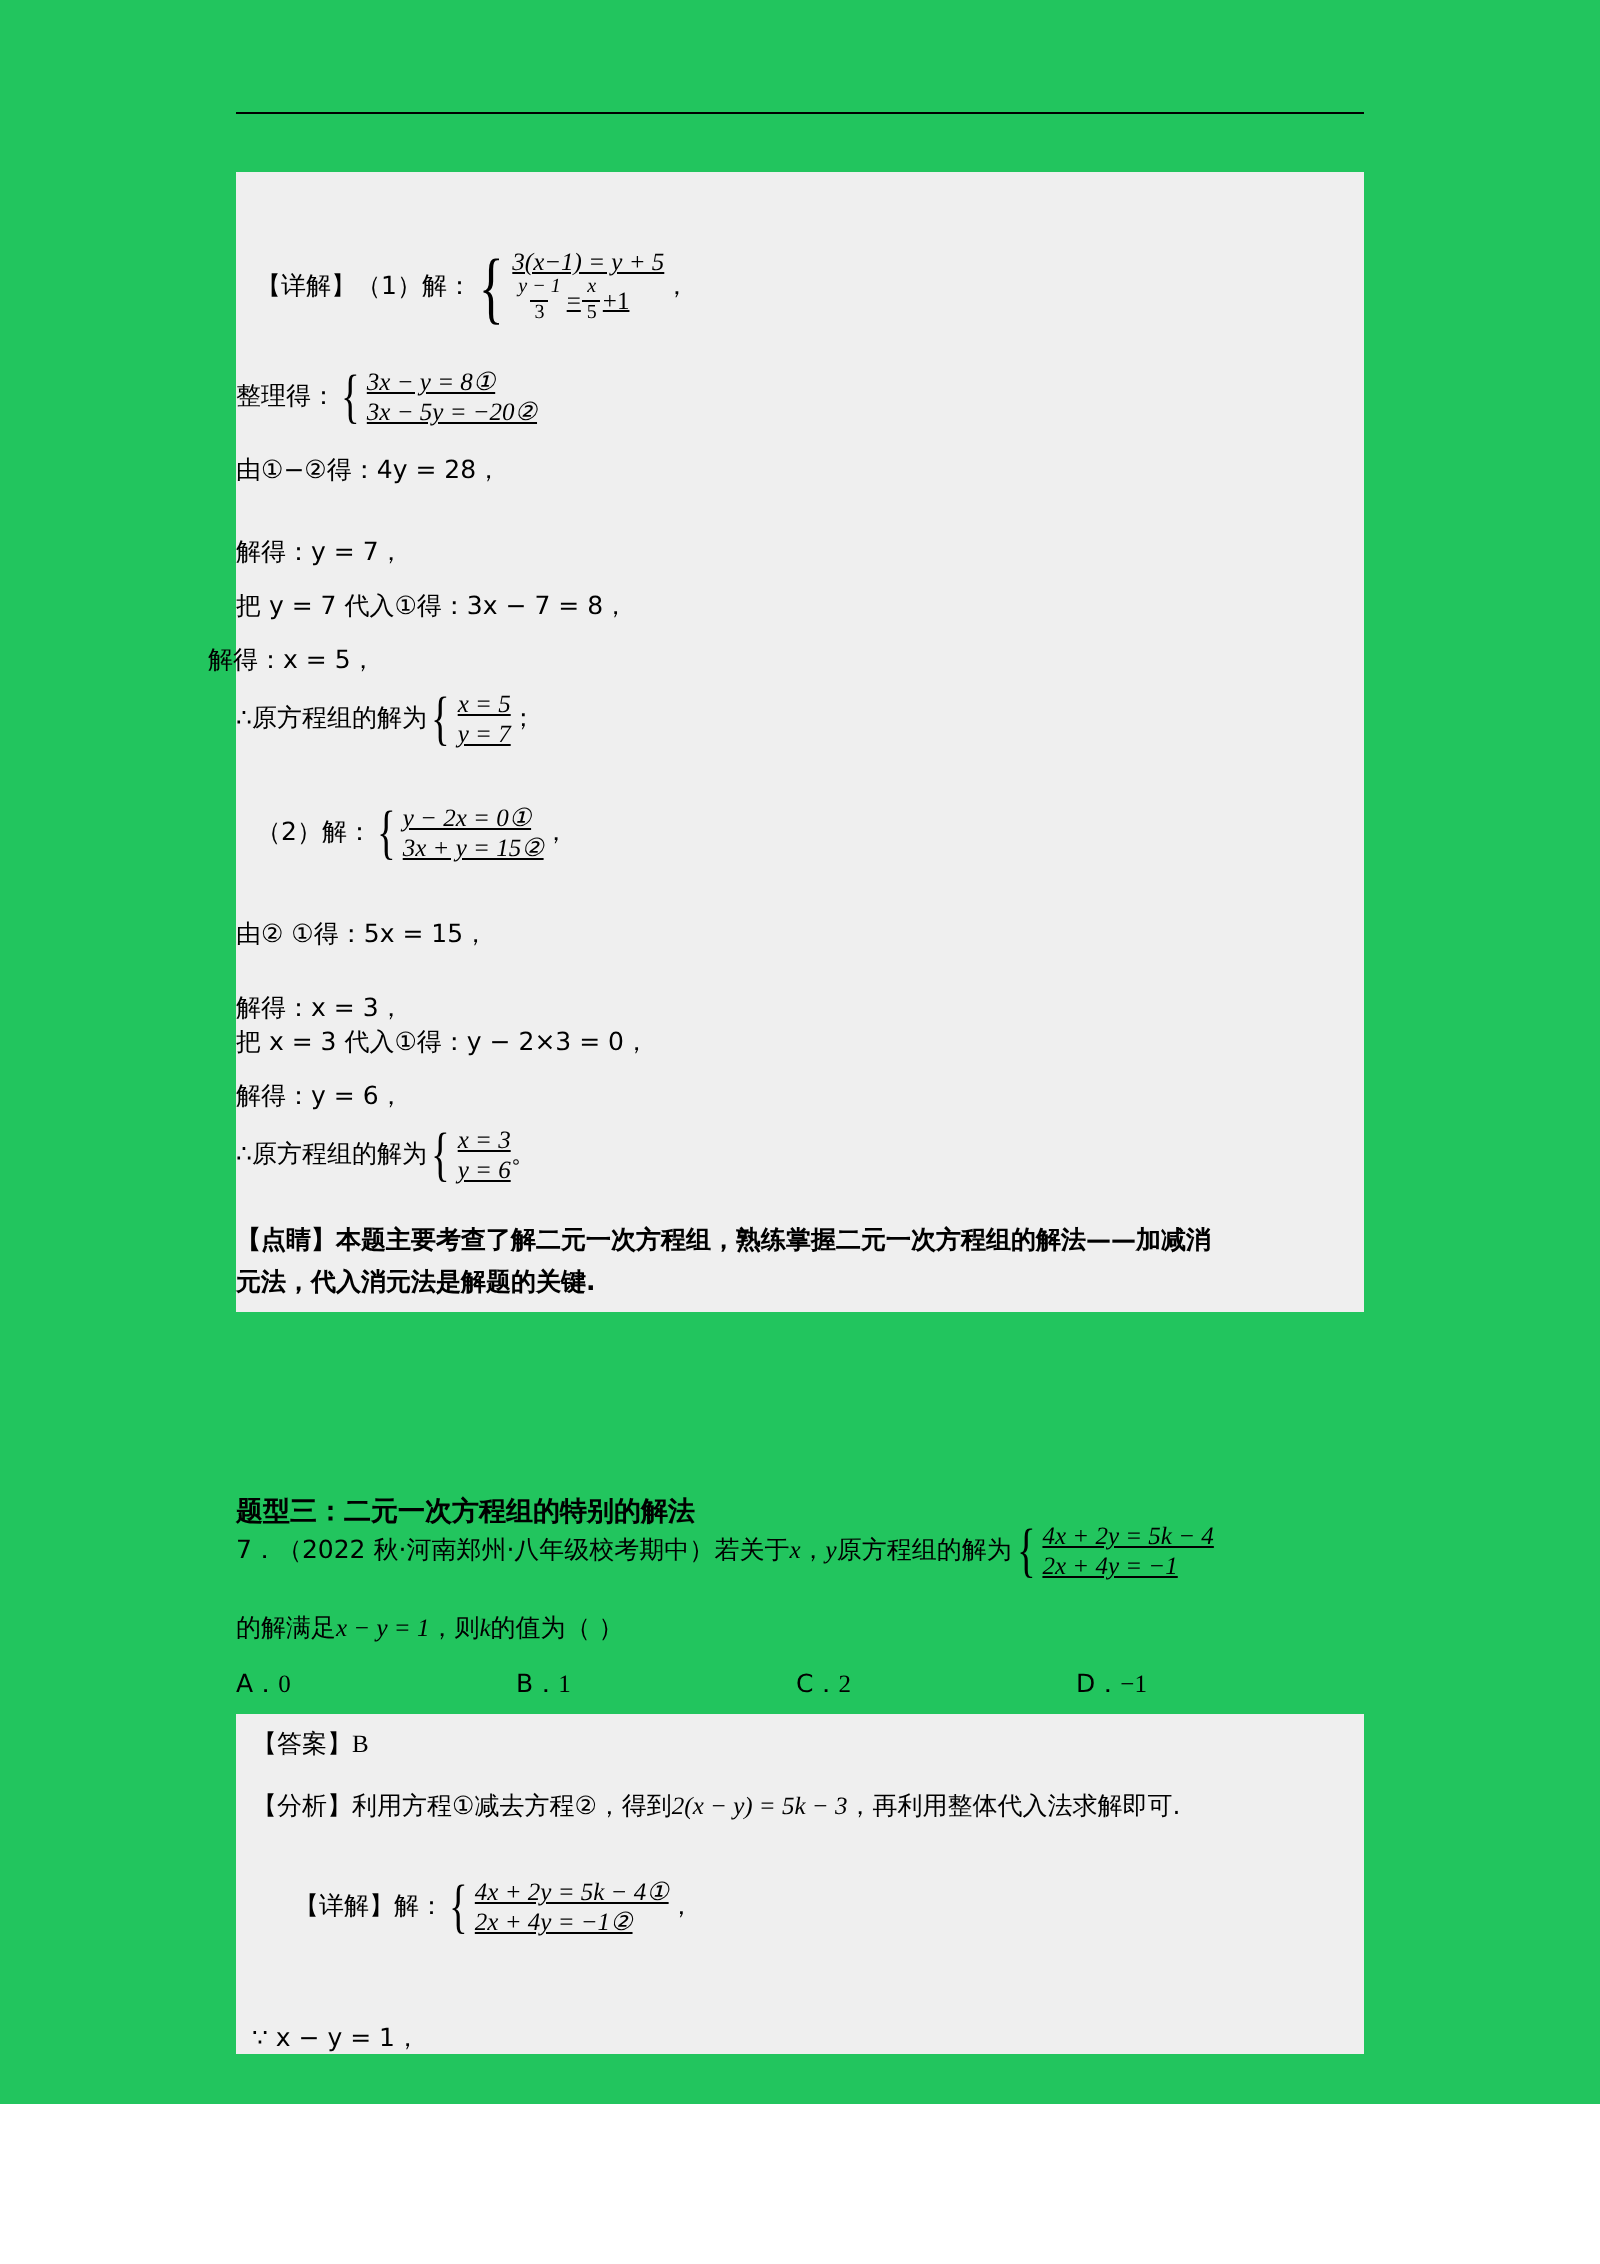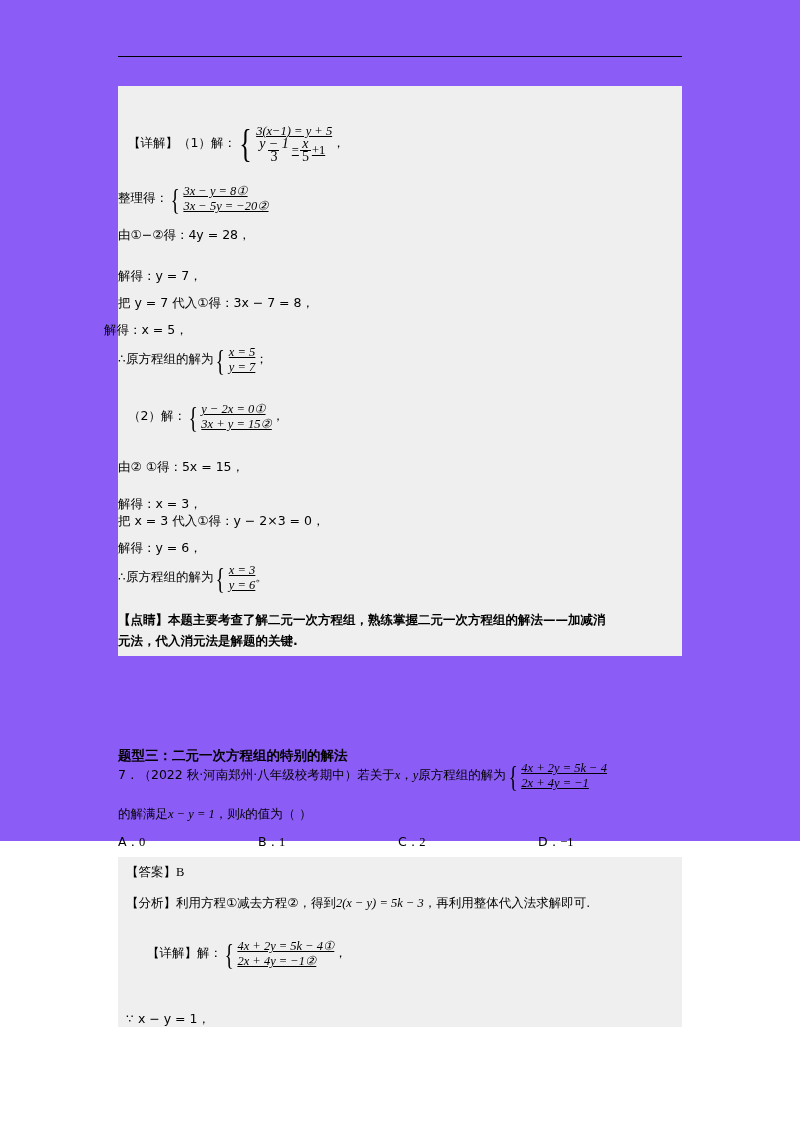--- a/index.html
+++ b/index.html
@@ -12,22 +12,22 @@
     height: 1132px;
     position: relative;
     font-family: "Liberation Serif", serif;
     color: #000000;
     overflow: hidden;
   }
   .page {
     position: absolute;
     left: 0; top: 0;
     width: 800px;
-    height: 841px;
-    background: #8b5cf6;
+    height: 1052px;
+    background: #22c55e;
   }
   .top-rule {
     position: absolute;
     left: 118px;
     top: 56px;
     width: 564px;
     height: 1px;
     background: #000000;
   }
   .shade {
@@ -72,21 +72,21 @@
     text-decoration: underline;
   }
   .rows > span { white-space: nowrap; }
 
   
   .frac {
     display: inline-flex;
     flex-direction: column;
     align-items: center;
     vertical-align: middle;
-    font-size: 14px;
+    font-size: 10px;
     line-height: 12px;
     margin: 0 1px;
     position: relative;
     top: -1px;
   }
   .frac .num { padding: 0 2px; }
   .frac .den { padding: 0 2px; border-top: 1px solid #000; }
 
   .heading {
     position: absolute;

